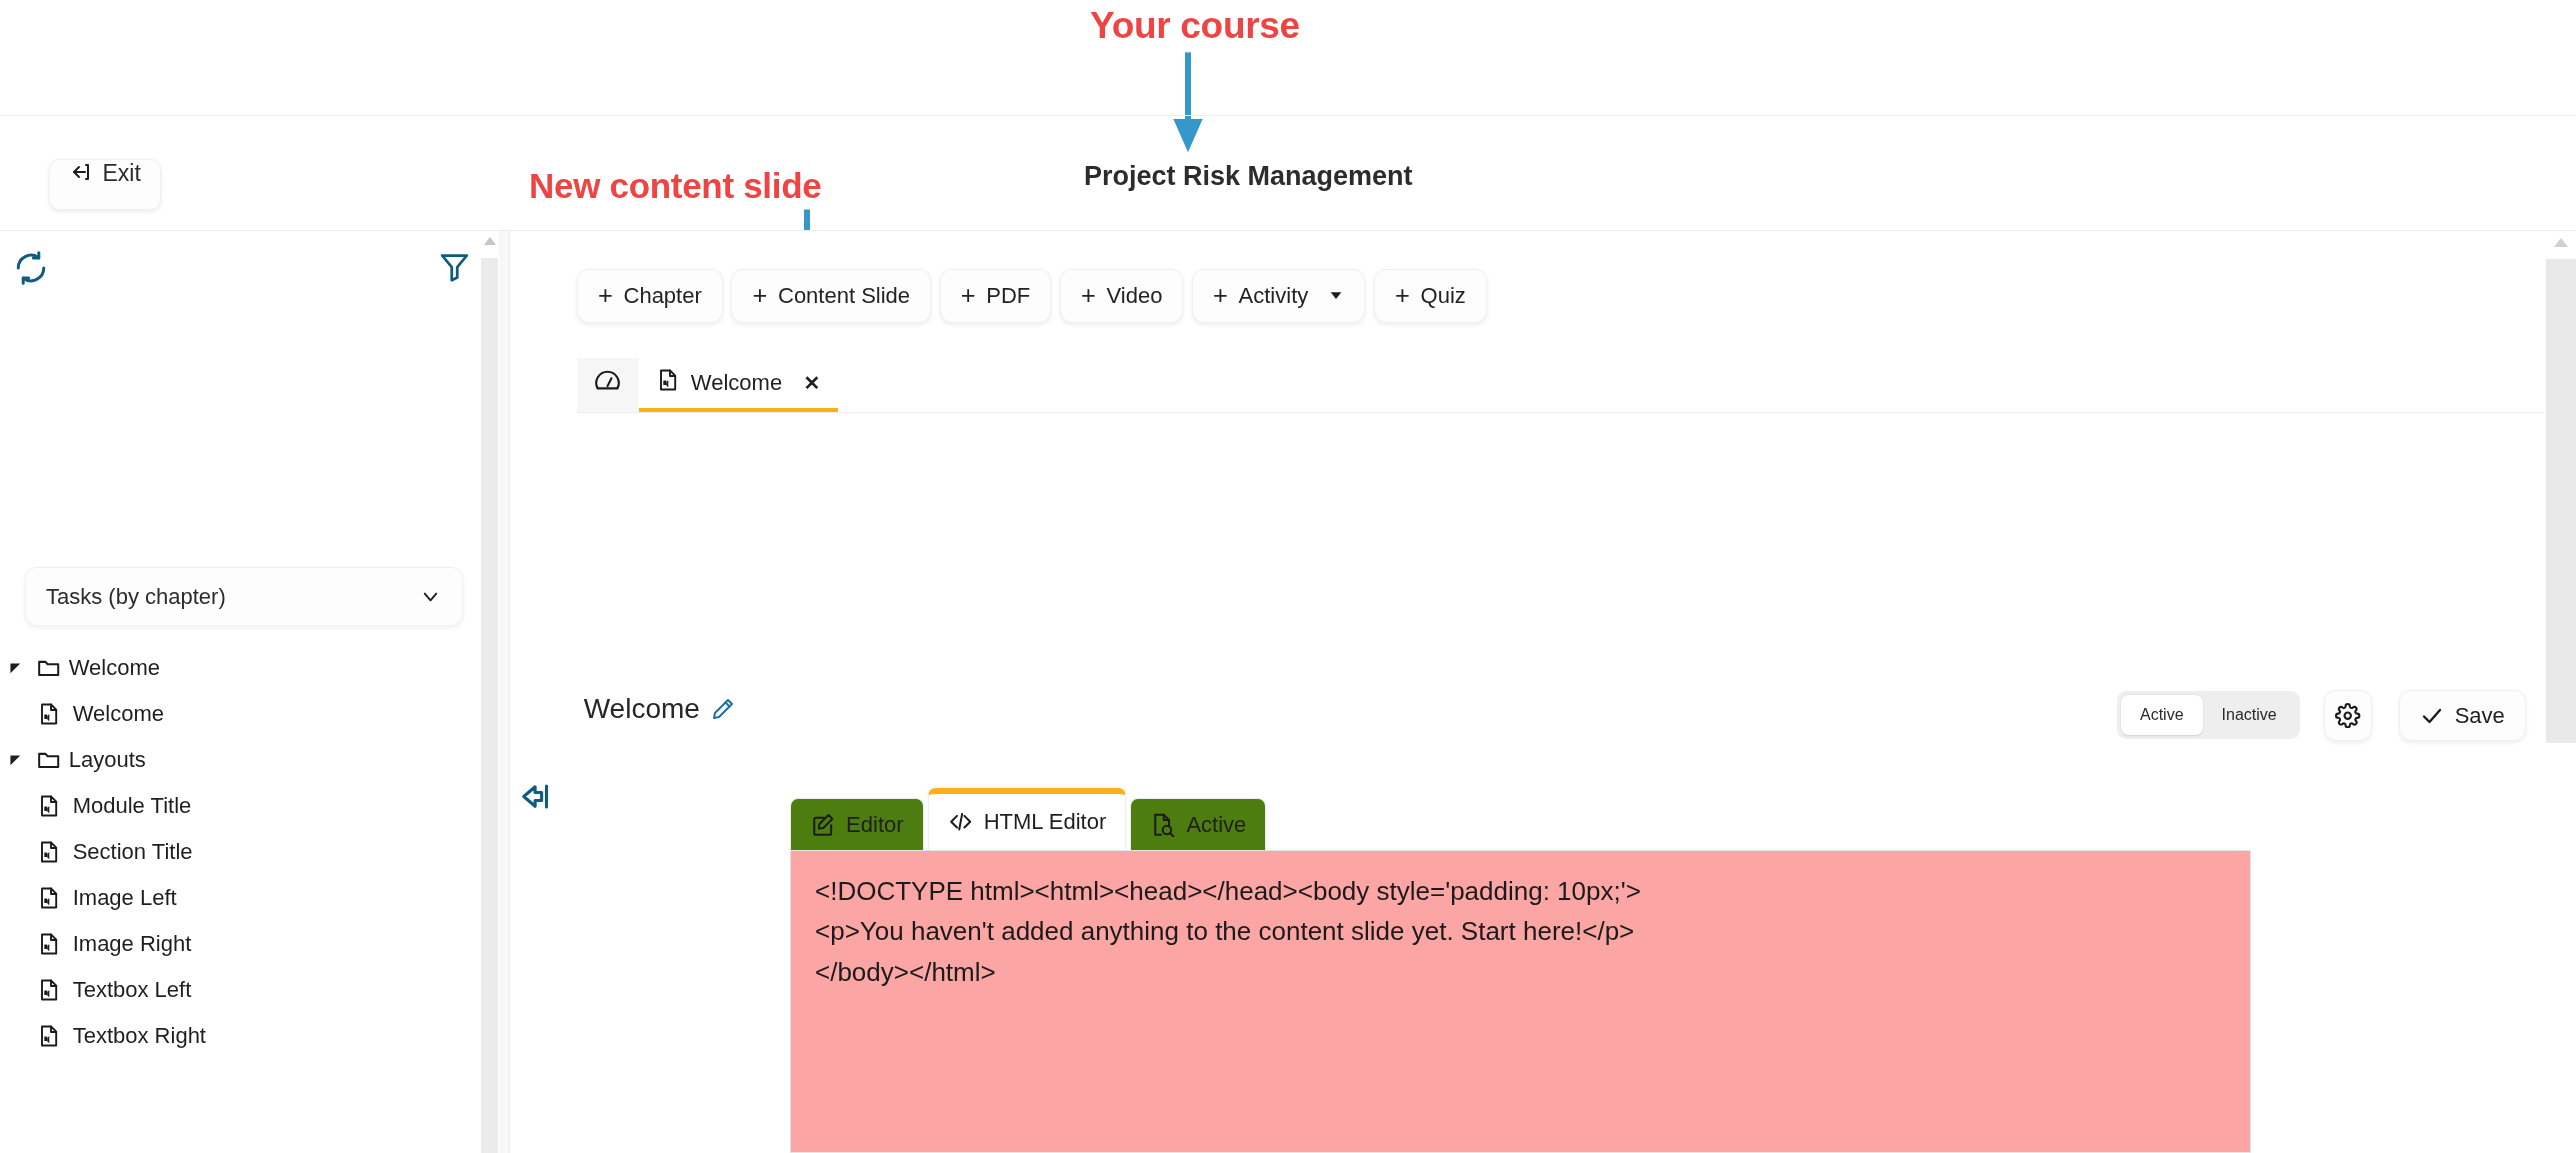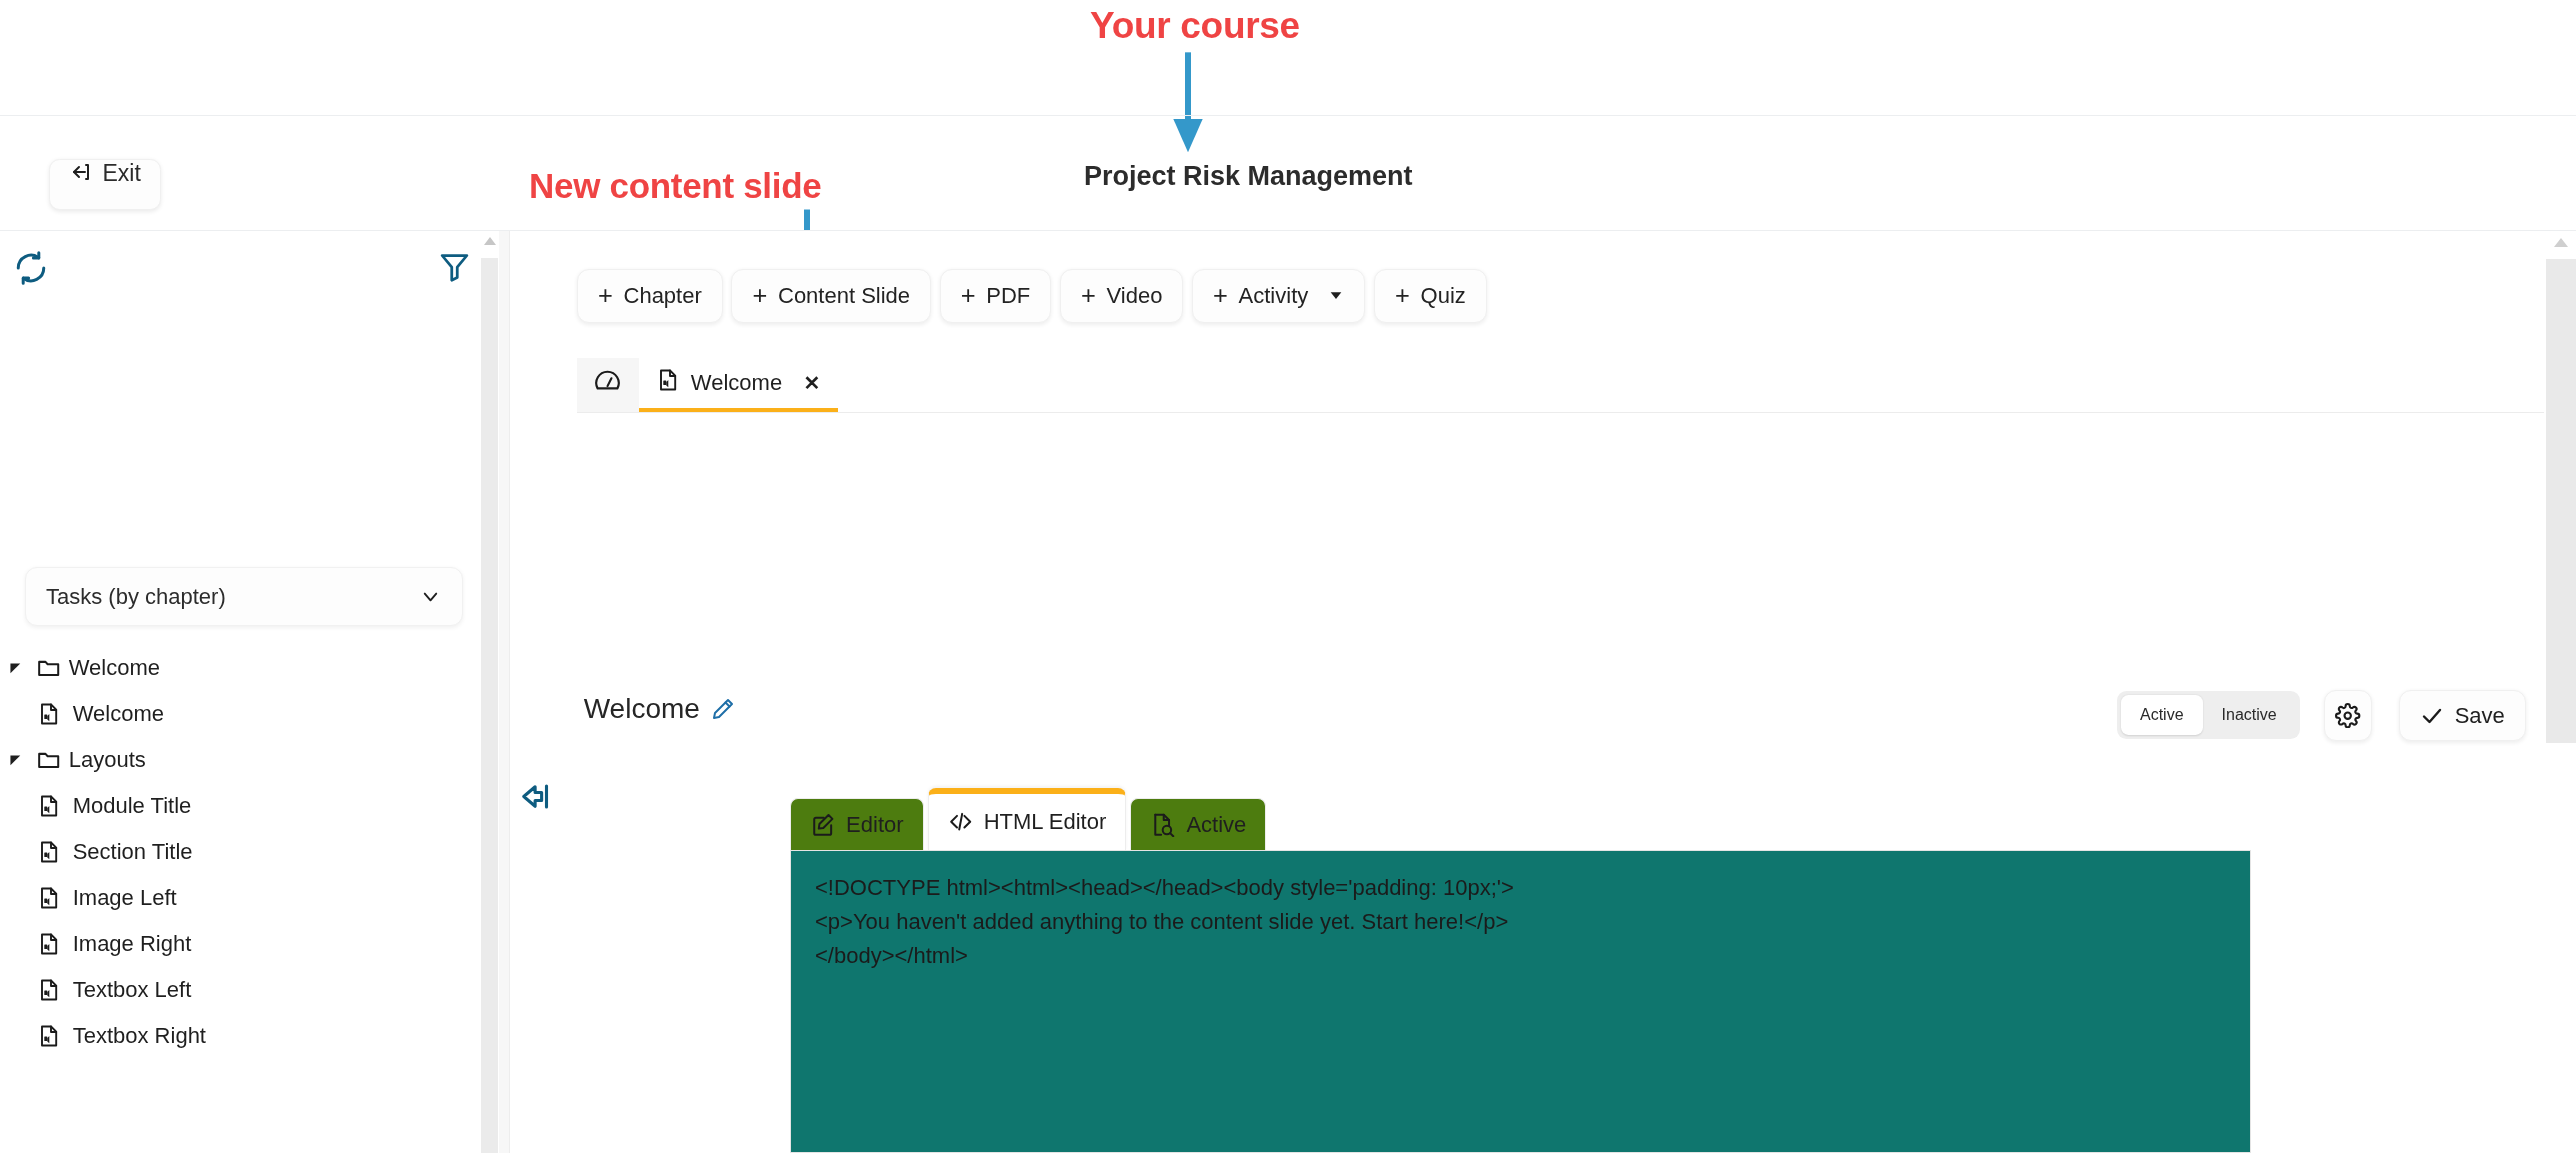--- a/index.html
+++ b/index.html
@@ -230,24 +230,24 @@
   .etab.sel {
     background: #ffffff;
     border-top: 6.7px solid #fbb019;
     height: 62px;
     box-shadow: 0 -1.3px 3.3px rgba(0,0,0,.05);
   }
 
   .code-area {
     position: absolute; left: 213px; top: 619px;
     width: 1461px; height: 303px;
-    background: #0f766e;
+    background: #fca5a5;
     border: 0.7px solid #e4e4e4;
     padding: 20px 24px;
-    font-size: 22px; line-height: 1.55; color: #1b1b1b;
+    font-size: 26px; line-height: 1.55; color: #1b1b1b;
     white-space: pre-wrap;
     overflow: hidden;
     cursor: text;
   }
 
   
   .main-scroll-track {
     position: absolute; left: 2544px; top: 231px;
     width: 32px; height: 922px; background: #ffffff;
   }

